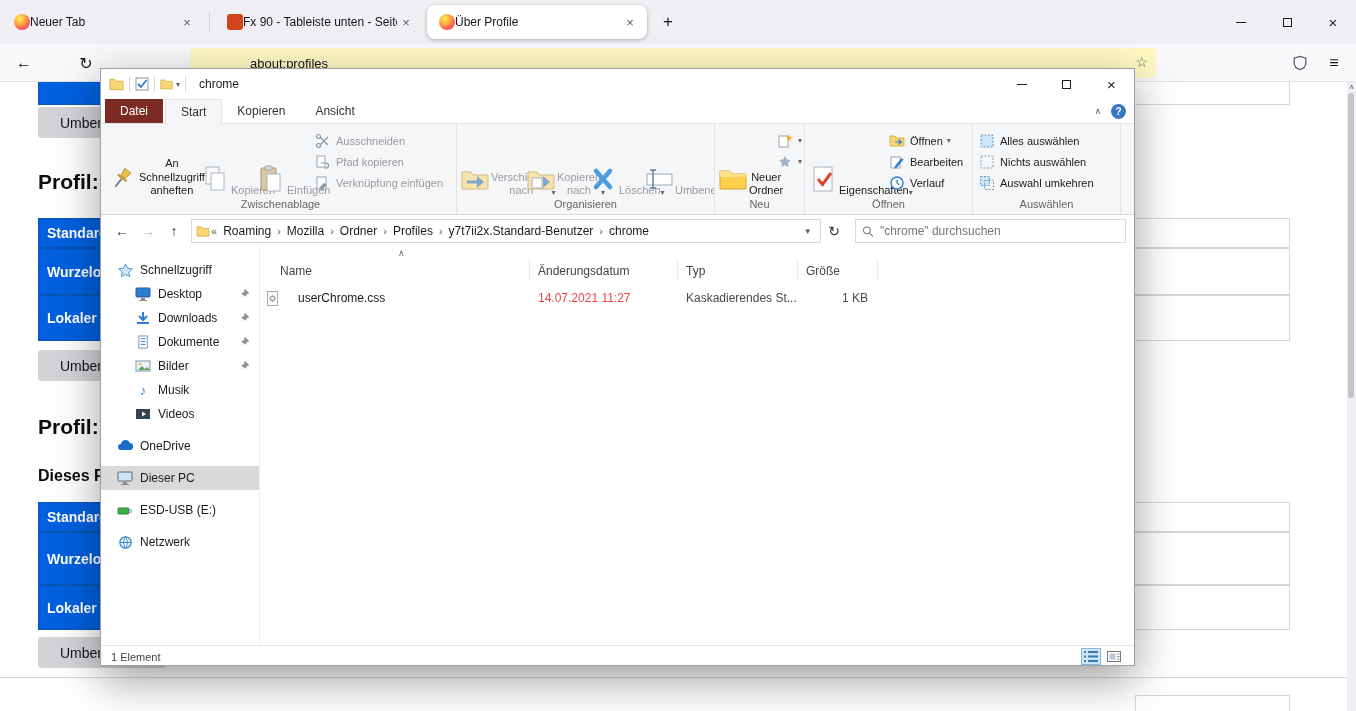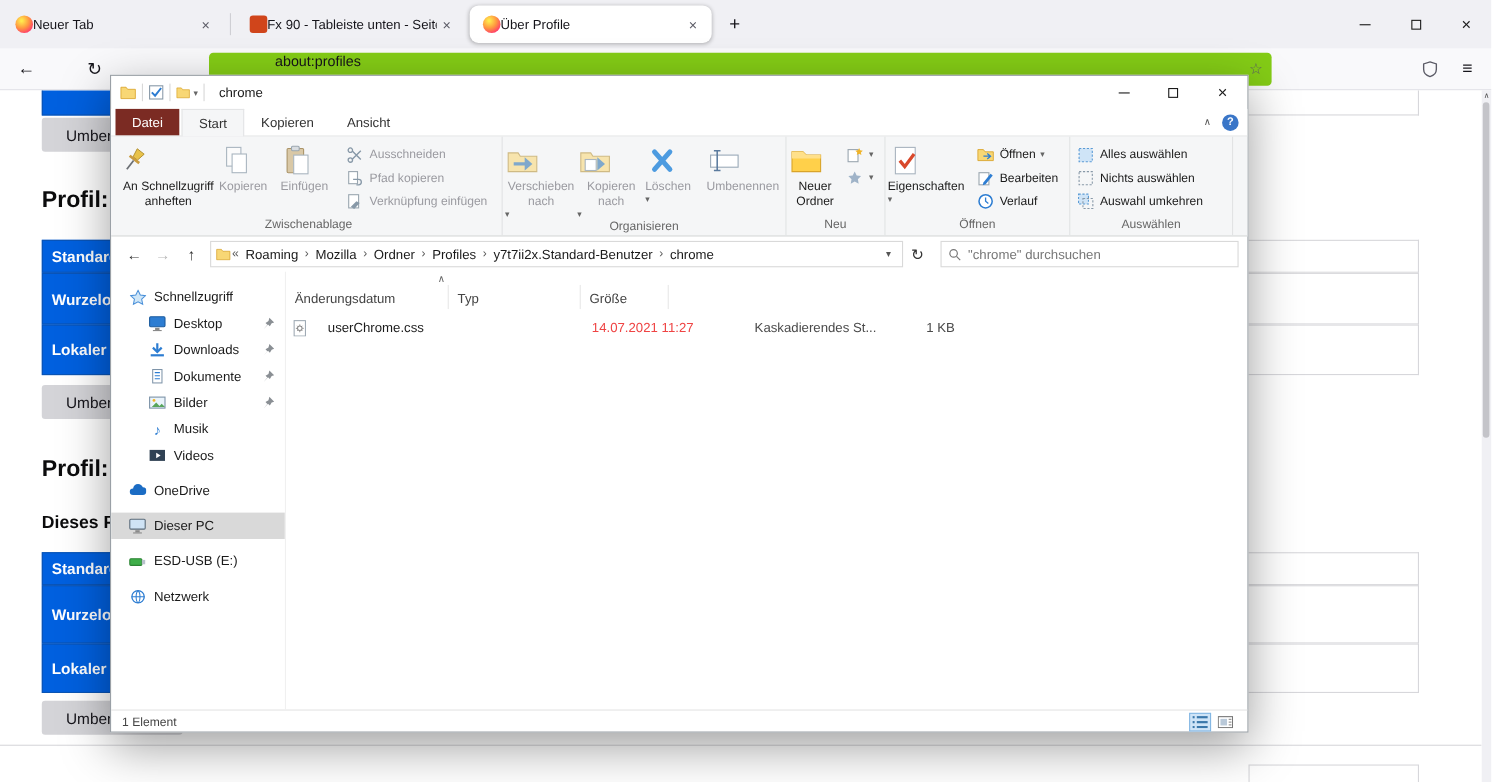--- a/index.html
+++ b/index.html
@@ -15,21 +15,21 @@
 .fx-fav.square{border-radius:3px;background:#d0451b}
 .fx-close{width:18px;height:18px;display:flex;align-items:center;justify-content:center;font-size:13px;color:#5b5b66;border-radius:3px;flex:none}
 .fx-tabsep{width:1px;height:20px;background:#cfcfd4;margin:0 3px}
 .fx-newtab{width:30px;height:30px;display:flex;align-items:center;justify-content:center;font-size:17px;color:#15141a;border-radius:4px;margin-left:4px}
 .fx-winctl{margin-left:auto;display:flex;height:100%}
 .fx-wbtn{width:46px;height:100%;display:flex;align-items:center;justify-content:center;color:#1a1a1a;font-size:15px}
 .glyph-min{width:10px;height:1px;background:#1a1a1a;display:inline-block}
 .glyph-box{width:9px;height:9px;border:1px solid #1a1a1a;display:inline-block}
 .fx-toolbar{position:absolute;top:44px;left:0;right:0;height:38px;background:#f9f9fb;border-bottom:1px solid #e3e3e8;z-index:2}
 .fx-tbtn{position:absolute;top:3px;width:32px;height:32px;display:flex;align-items:center;justify-content:center;font-size:16px;color:#15141a;border-radius:4px}
-.fx-urlbar{position:absolute;left:190px;top:4px;height:30px;width:966px;background:#84cc16;border-radius:4px;display:flex;font-size:13px;color:#15141a}
+.fx-urlbar{position:absolute;left:190px;top:4px;height:30px;width:966px;background:#fef9c3;border-radius:4px;display:flex;align-items:center;font-size:13px;color:#15141a}
 .fx-urltext{margin-left:60px}
 .fx-star{position:absolute;right:8px;top:6px;font-size:14px;color:#5b5b66}
 .fx-scroll{position:absolute;top:82px;right:0;width:9px;bottom:0;background:#f0f0f4;z-index:4}
 .fx-scroll .arr{position:absolute;top:1px;left:0;right:0;text-align:center;font-size:7px;color:#505050}
 .fx-thumb{position:absolute;top:11px;left:1px;width:6px;height:305px;background:#c4c4c9;border-radius:3px}
 
 
 .fx-page{position:absolute;top:82px;left:0;right:9px;bottom:0;background:#fff;overflow:hidden;z-index:1}
 .pg-row{position:absolute;left:38px;width:1252px;display:flex}
 .pg-th{width:212px;background:#0060df;border:1px solid #0a54b4;color:#fff;font-weight:700;font-size:14px;display:flex;align-items:center;padding-left:8px}
@@ -51,21 +51,21 @@
 .ex-rtab{padding:0 15px;display:flex;align-items:center;font-size:12px;color:#333}
 .ex-rtab.file{background:#7b2b23;color:#fff;margin-right:2px}
 .ex-rtab.active{background:#f5f6f7;border:1px solid #e4e5e6;border-bottom:none;margin-bottom:-1px;position:relative;z-index:3}
 .ex-rtabctl{position:absolute;right:8px;top:0;height:24px;display:flex;align-items:center;gap:10px}
 .ex-chevup{font-size:9px;color:#555}
 .ex-help{width:15px;height:15px;border-radius:50%;background:#3a76c8;color:#fff;font-size:10px;font-weight:700;display:flex;align-items:center;justify-content:center}
 .ex-ribbon{height:92px;background:#f5f6f7;border-top:1px solid #e4e5e6;border-bottom:1px solid #d8d9da;display:flex;padding-left:4px;overflow:hidden}
 .ex-group{display:flex;flex-direction:column;border-right:1px solid #e2e3e4;padding:3px 2px 0;overflow:hidden}
 .ex-gcontent{flex:1;display:flex;align-items:stretch}
 .ex-glabel{text-align:center;font-size:11px;color:#666;height:17px;line-height:15px}
-.ex-big{width:56px;display:flex;flex-direction:column;align-items:flex-start;text-align:center;font-size:11px;line-height:1.2;color:#1a1a1a;padding-top:3px}
+.ex-big{width:56px;display:flex;flex-direction:row;align-items:flex-end;text-align:center;font-size:11px;line-height:1.2;color:#1a1a1a;padding-top:3px}
 .ex-big .ic32{width:32px;height:32px;margin-bottom:2px;flex:none}
 .ex-big.dis,.ex-small.dis{color:#9a9aa0}
 .ex-caret{font-size:8px;color:#666;line-height:9px}
 .ex-smallcol{display:flex;flex-direction:column;padding-top:3px}
 .ex-small{display:flex;align-items:center;height:21px;font-size:11px;color:#1a1a1a;padding:0 8px 0 4px;white-space:nowrap}
 .ex-small .ic16{width:16px;height:16px;margin-right:5px;flex:none}
 .ex-addr{height:32px;display:flex;align-items:center;padding:0 8px}
 .ex-nbtn{width:26px;height:24px;display:flex;align-items:center;justify-content:center;font-size:14px;color:#333}
 .ex-nbtn.dis{color:#b8b8b8}
 .ex-crumbbar{height:24px;border:1px solid #d9d9d9;background:#fff;display:flex;align-items:center;width:630px;margin-left:4px;padding:0 4px}
@@ -575,20 +575,21 @@
                 <path d="M2 8h12M8 2c2.5 2 2.5 10 0 12M8 2c-2.5 2-2.5 10 0 12" stroke="#2d7dd2" fill="none" stroke-width="1"></path>
               </svg>
             </span>
           <span>Netzwerk</span>
         </div>
       </div>
 
       <div class="ex-files">
         <span class="ex-sortcaret">∧</span>
         <div class="ex-cols">
+          <div class="ex-col" style="width:270px;padding-left:20px">Name</div>
           <div class="ex-col" style="width:148px">Änderungsdatum</div>
           <div class="ex-col" style="width:120px">Typ</div>
           <div class="ex-col" style="width:80px">Größe</div>
         </div>
         <div class="ex-filerow">
           <div class="fc-name">
             <svg width="14" height="15" viewBox="0 0 15 16">
                 <rect x="1.5" y=".5" width="11" height="15" fill="#fff" stroke="#9aa6b0"></rect>
                 <circle cx="7" cy="8" r="2.2" fill="none" stroke="#888" stroke-width="1"></circle>
                 <path d="M7 4.2v1.3M7 10.5v1.3M3.2 8h1.3M9.5 8h1.3M4.5 5.5l.9.9M8.6 9.6l.9.9M9.5 5.5l-.9.9M5.4 9.6l-.9.9" stroke="#888" stroke-width=".9"></path>

